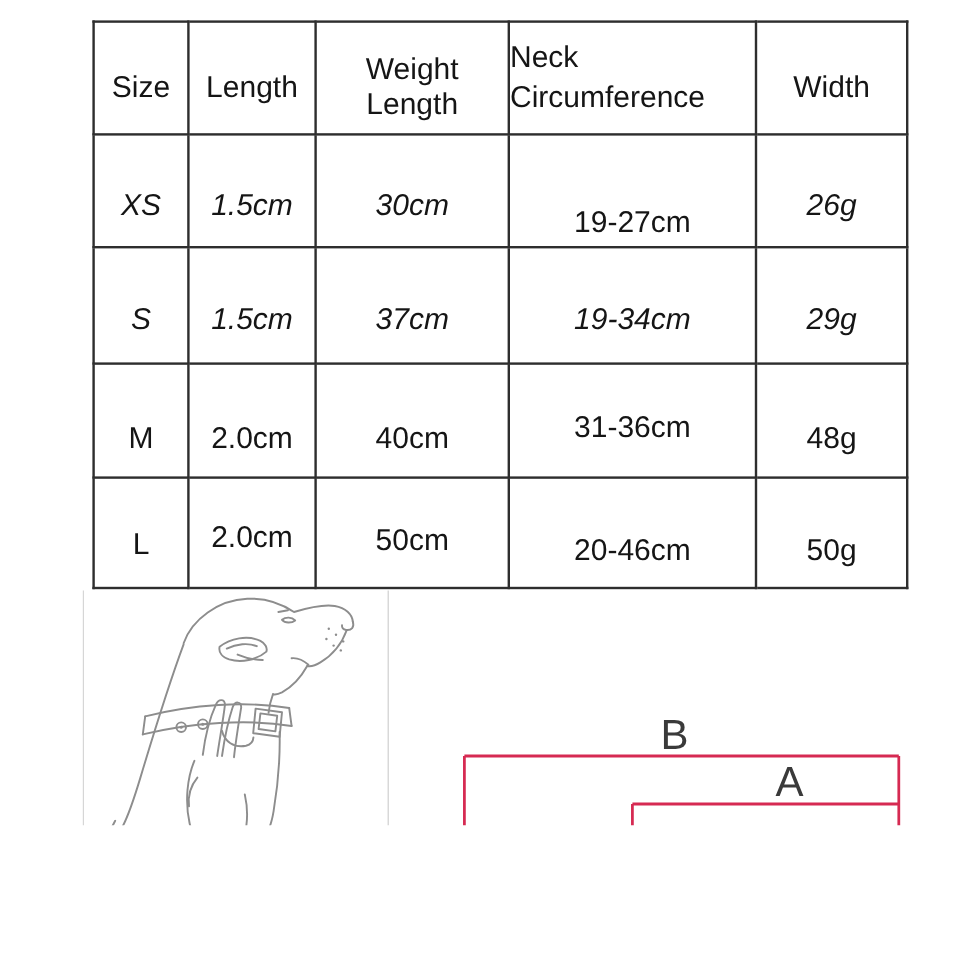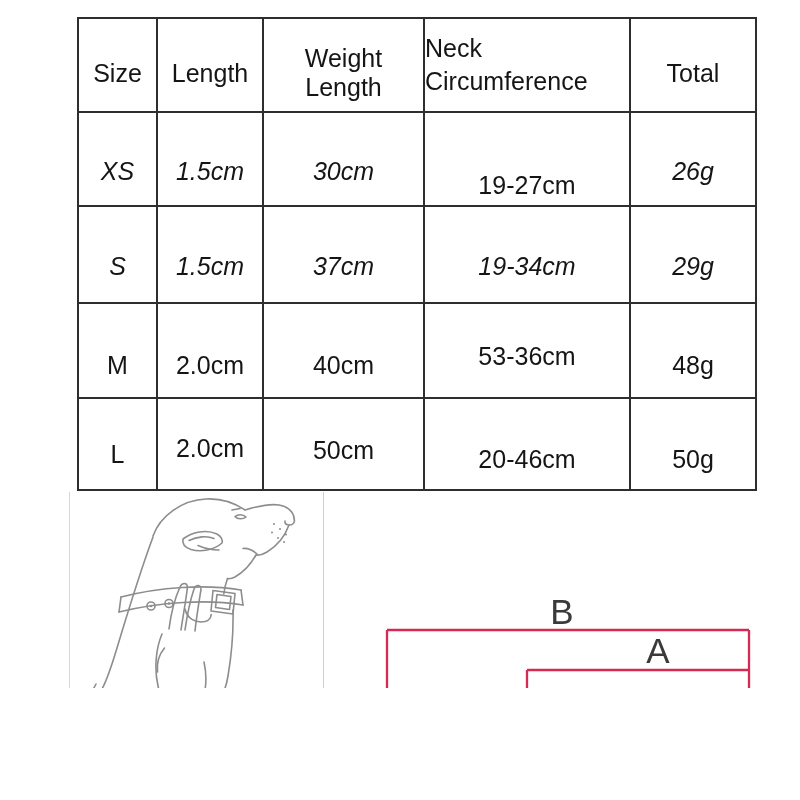--- a/index.html
+++ b/index.html
@@ -49,21 +49,21 @@
         <col style="width:161px">
       <col style="width:206px">
         <col style="width:126px">
     </colgroup>
     <thead>
       <tr style="height:94px">
         <th><span class="dy8">Size</span></th>
         <th><span class="dy8">Length</span></th>
         <th><span class="dy8">Weight Length</span></th>
         <th class="left"><span>Neck Circumference</span></th>
-        <th><span class="dy8">Total</span></th>
+        <th><span class="dy8">Width</span></th>
       </tr>
     </thead>
     <tbody>
       <tr style="height:94px">
         <td><span class="dy12">XS</span></td>
         <td><span class="dy12">1.5cm</span></td>
         <td><span class="dy12">30cm</span></td>
         <td><span class="dy3">19-27cm</span></td>
         <td><span class="dy12">26g</span></td>
       </tr>
@@ -71,21 +71,21 @@
         <td><span class="dy12">S</span></td>
         <td><span class="dy12">1.5cm</span></td>
         <td><span class="dy12">37cm</span></td>
         <td><span class="dy12">19-34cm</span></td>
         <td><span class="dy12">29g</span></td>
       </tr>
       <tr style="height:95px">
         <td><span class="dy15">M</span></td>
         <td><span class="dy15">2.0cm</span></td>
         <td><span class="dy15">40cm</span></td>
-        <td><span class="dy6">53-36cm</span></td>
+        <td><span class="dy6">31-36cm</span></td>
         <td><span class="dy15">48g</span></td>
       </tr>
       <tr style="height:92px">
         <td><span class="dy10">L</span></td>
         <td><span class="dy4">2.0cm</span></td>
         <td><span class="dy6">50cm</span></td>
         <td><span class="dy15">20-46cm</span></td>
         <td><span class="dy15">50g</span></td>
       </tr>
     </tbody>

